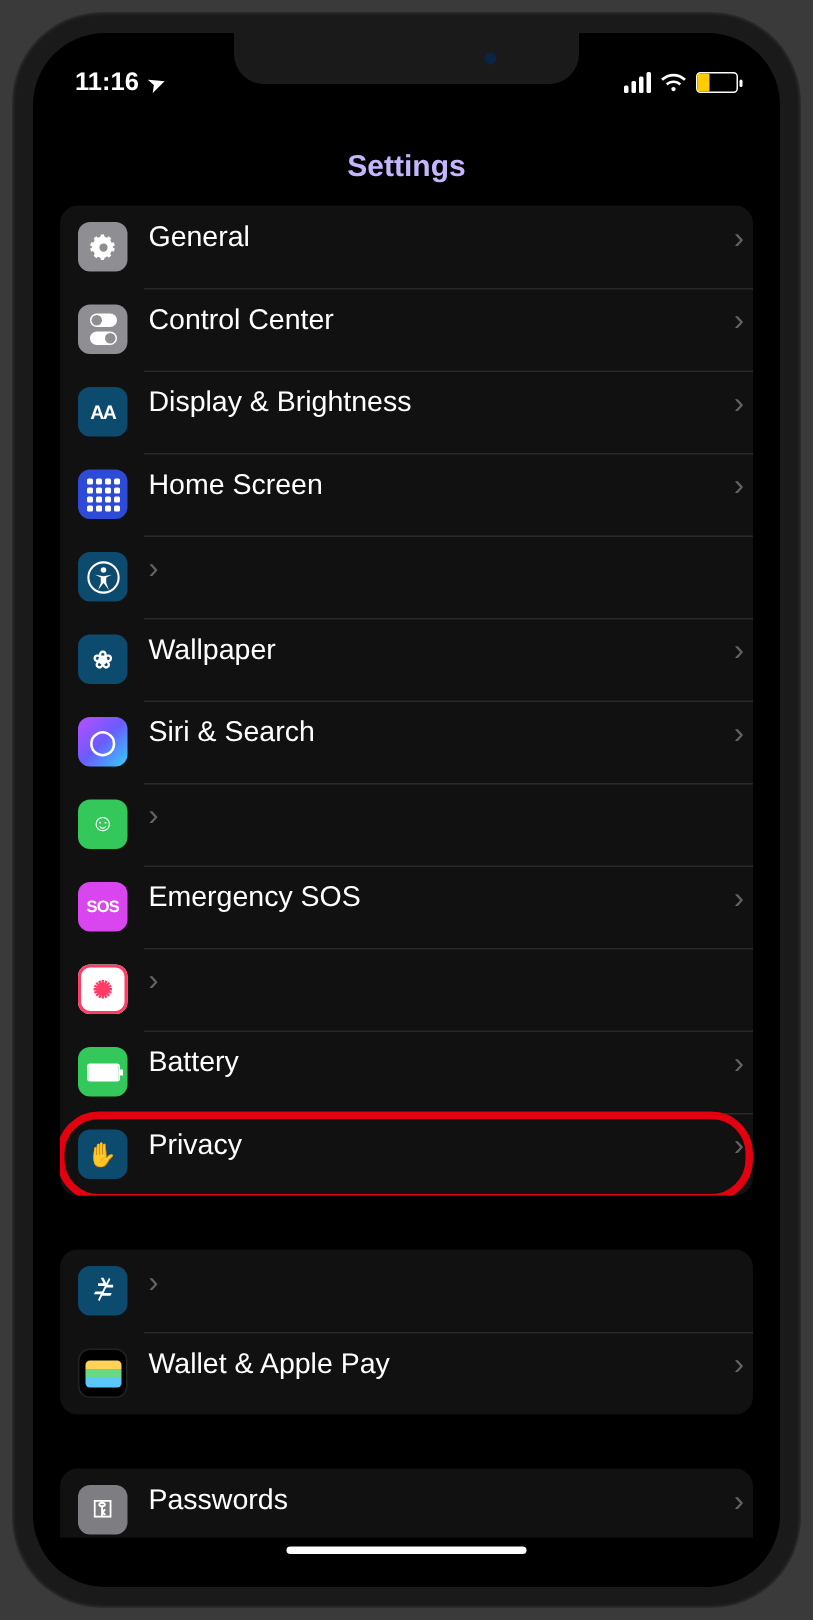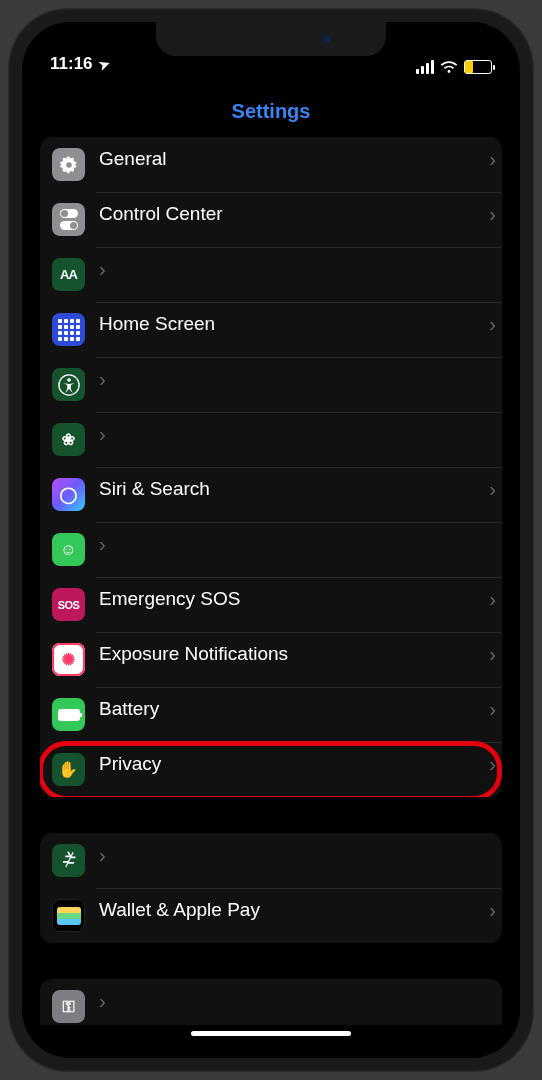--- a/index.html
+++ b/index.html
@@ -46,21 +46,21 @@
       content:"";
       width:8px;height:8px;border-radius:50%;
       background:#0b2345;
       position:absolute; right:55px; top:13px;
     }
     .status-bar {
       height: 52px;
       padding: 14px 28px 0;
       display: flex;
       justify-content: space-between;
-      align-items: flex-end;
+      align-items: center;
       color: #fff;
       font-size: 17px;
       font-weight: 600;
     }
     .status-left { display: flex; align-items: center; gap: 6px; }
     .status-right { display: flex; align-items: center; gap: 6px; }
     .signal-bars { display: inline-flex; align-items: flex-end; gap: 2px; }
     .signal-bars span { width: 3px; background: #fff; border-radius: 1px; }
     .signal-bars span:nth-child(1){height:5px}
     .signal-bars span:nth-child(2){height:8px}
@@ -68,21 +68,21 @@
     .signal-bars span:nth-child(4){height:14px}
     .wifi-icon{width:18px;height:14px;}
     .battery { width: 28px; height: 14px; border: 1.5px solid #fff; border-radius: 3px; position: relative; }
     .battery::after { content:""; position:absolute; right:-4px; top:4px; width:2px; height:5px; background:#fff; border-radius:1px; }
     .battery-fill { height:100%; width:30%; background:#ffcc00; border-radius:1px; }
     .header {
       text-align:center;
       padding: 26px 0 14px;
     }
     .header-title {
-      color:#3b82f6;
+      color:#c4b5fd;
       font-size:20px;
       font-weight:600;
     }
     .list { padding: 0 18px; }
     .group {
       background:#111112;
       border-radius:12px;
       margin-bottom: 36px;
       overflow:hidden;
     }
@@ -131,24 +131,24 @@
       bottom: 22px;
       left:50%;
       transform:translateX(-50%);
       width: 160px;
       height:5px;
       border-radius:3px;
       background:#fff;
     }
     
     .ic-gray{background:#8e8e93}
-    .ic-blue{background:#14532d}
+    .ic-blue{background:#0c4a6e}
     .ic-darkblue{background:#2d4bd6}
     .ic-green{background:#34c759}
-    .ic-red{background:#be185d}
+    .ic-red{background:#d946ef}
     .ic-black{background:#000;border:1px solid #222}
     .ic-white{background:#fff;color:#333;}
     .ic-grad{background: linear-gradient(135deg,#b84fff 0%,#6a5cff 50%,#32d1ff 100%);}
     .ic-key{background:#7d7d82}
     .group.peek { margin-bottom:0; border-bottom-left-radius:0; border-bottom-right-radius:0; }
     .group.peek .row { padding-bottom: 2px; min-height:42px;}
   </style>
 </head>
 <body>
 
@@ -201,20 +201,21 @@
                 <div style="width:18px;height:9px;border-radius:5px;background:#fff;position:relative;">
                   <div style="position:absolute;right:1px;top:1px;width:7px;height:7px;border-radius:50%;background:#8e8e93;"></div>
                 </div>
               </div>
             </div>
             <div class="label">Control Center</div>
             <div class="chevron">›</div>
           </div>
           <div class="row">
             <div class="icon ic-blue" style="font-size: 13px; font-weight: 700; letter-spacing: -1px;">AA</div>
+            <div class="label">Display &amp; Brightness</div>
             <div class="chevron">›</div>
           </div>
           <div class="row">
             <div class="icon ic-darkblue">
               <div style="display:grid;grid-template-columns:repeat(4,4px);grid-template-rows:repeat(4,4px);gap:2px;">
                 <div style="background:#fff;border-radius:1px;"></div>
                 <div style="background:#fff;border-radius:1px;"></div>
                 <div style="background:#fff;border-radius:1px;"></div>
                 <div style="background:#fff;border-radius:1px;"></div>
                 <div style="background:#fff;border-radius:1px;"></div>
@@ -239,39 +240,39 @@
               <svg width="22" height="22" viewBox="0 0 24 24">
                 <circle cx="12" cy="12" r="11" fill="none" stroke="#fff" stroke-width="1.5"></circle>
                 <circle cx="12" cy="6.5" r="2" fill="#fff"></circle>
                 <path d="M6 10l6 1 6-1-4 2v4l2 5-4-5-4 5 2-5v-4z" fill="#fff"></path>
               </svg>
             </div>
             <div class="chevron">›</div>
           </div>
           <div class="row">
             <div class="icon ic-blue">❀</div>
+            <div class="label">Wallpaper</div>
             <div class="chevron">›</div>
           </div>
           <div class="row">
             <div class="icon ic-grad">◯</div>
             <div class="label">Siri &amp; Search</div>
             <div class="chevron">›</div>
           </div>
           <div class="row">
             <div class="icon ic-green">☺</div>
             <div class="chevron">›</div>
           </div>
           <div class="row">
             <div class="icon ic-red" style="font-size: 11px; letter-spacing: -0.5px;">SOS</div>
             <div class="label">Emergency SOS</div>
             <div class="chevron">›</div>
           </div>
           <div class="row">
             <div class="icon ic-white" style="box-shadow: rgb(255, 59, 102) 0px 0px 0px 2px inset; color: rgb(255, 59, 102);">✺</div>
-            <div class="label">Exposure Notifications</div>
             <div class="chevron">›</div>
           </div>
           <div class="row">
             <div class="icon ic-green">
               <div style="width:22px;height:12px;border:1.5px solid #fff;border-radius:2px;position:relative;">
                 <div style="position:absolute;right:-3px;top:3px;width:2px;height:4px;background:#fff;"></div>
                 <div style="height:100%;width:100%;background:#fff;border-radius:1px;"></div>
               </div>
             </div>
             <div class="label">Battery</div>
@@ -297,20 +298,21 @@
             <div class="icon ic-black">
               <div style="width:24px;height:18px;background:linear-gradient(#ffd258 0 33%,#67d983 33% 66%,#5ac7fa 66% 100%);border-radius:3px;"></div>
             </div>
             <div class="label">Wallet &amp; Apple Pay</div>
             <div class="chevron">›</div>
           </div>
         </div>
         <div class="group peek">
           <div class="row">
             <div class="icon ic-key">⚿</div>
+            <div class="label">Passwords</div>
             <div class="chevron">›</div>
           </div>
         </div>
       </div>
 
     <div class="home-indicator"></div>
   </div>
 </div>
 
 </body></html>

